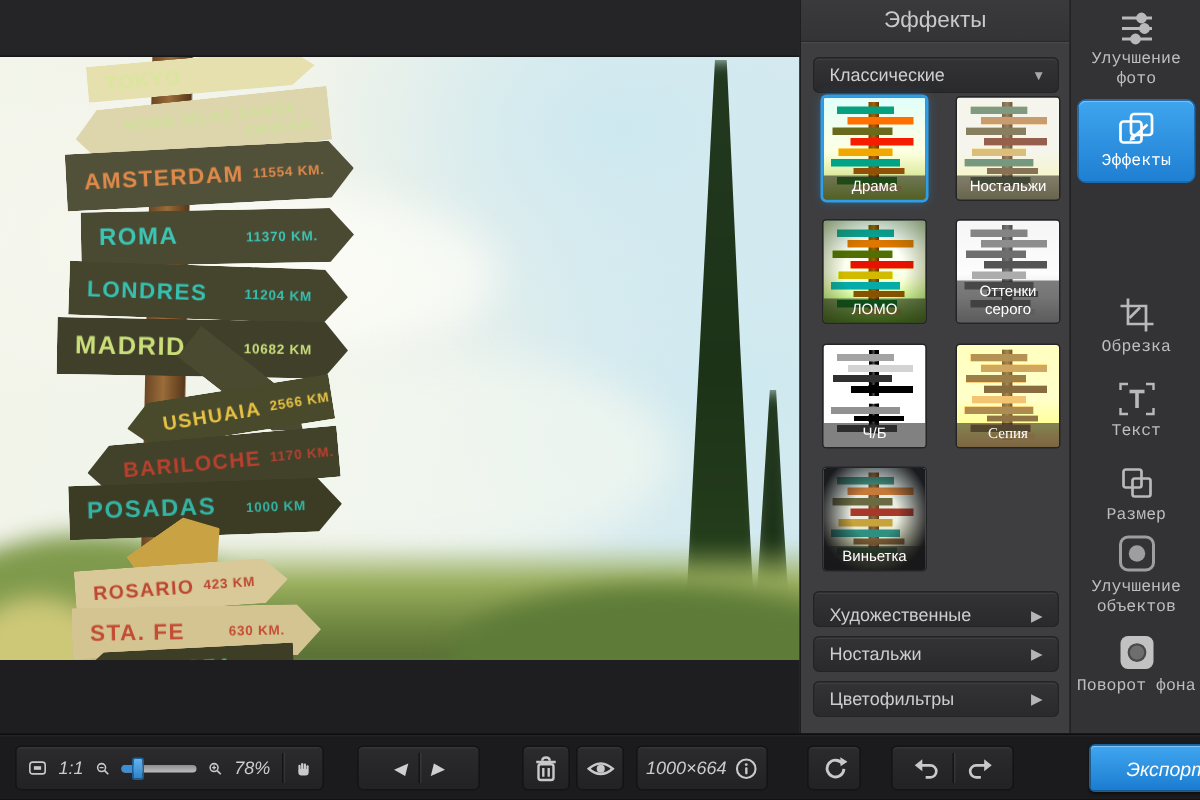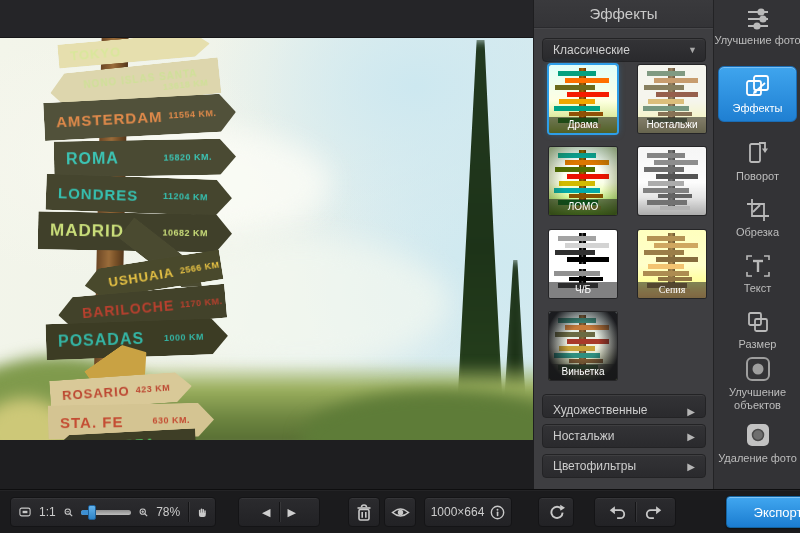--- a/index.html
+++ b/index.html
@@ -71,33 +71,33 @@
   .ov-lomo { position:absolute; inset:0; background:radial-gradient(circle at 50% 50%, rgba(0,0,0,0) 42%, rgba(55,75,5,.55) 95%); }
   .thumb-label { position:absolute; left:0; right:0; bottom:0; background:rgba(25,25,28,.55); color:#fff;
                  font-size:10px; line-height:1.2; text-align:center; padding:2px 1px; }
 
   .section { position:absolute; left:8px; width:164px; height:24px; border-radius:4px;
              background:linear-gradient(#333336,#2a2a2d); border:1px solid #232325; box-shadow:inset 0 1px 0 rgba(255,255,255,.06);
              color:#cdcdcd; font-size:12px; display:flex; align-items:center; padding:0 10px; }
   .section .arr { margin-left:auto; color:#b5b5b5; font-size:10px; }
 
   
-  .sidebar { position:absolute; left:713px; top:0; width:87px; height:489px; background:#333336; border-left:1px solid #232325; }
+  .sidebar { position:absolute; left:713px; top:0; width:87px; height:489px; background:#333336; border-left:1px solid #232325;font-family:Liberation Mono, monospace; }
   .side-item { position:absolute; left:0; width:87px; text-align:center; color:#bdbdbd; font-size:11px; line-height:1.2; cursor:default; }
   .side-item svg { display:block; margin:0 auto 4px; }
   .side-item.active { left:4px; width:79px; border-radius:6px; padding:7px 0 6px;
     background:linear-gradient(#3fa5ee,#1f7fd2); border:1px solid #1a6cb4; color:#fff;
     box-shadow:inset 0 1px 0 rgba(255,255,255,.3); }
 
   
   .toolbar { position:absolute; left:0; top:489px; width:800px; height:44px; background:#1b1b1d; border-top:1px solid #0e0e0f;
              box-shadow:inset 0 1px 0 rgba(255,255,255,.04); }
   .tb { position:absolute; top:7px; height:30px; border-radius:4px; background:linear-gradient(#2b2b2e,#222225);
         border:1px solid #141416; box-shadow:inset 0 1px 0 rgba(255,255,255,.05);
-        display:flex; align-items:center; justify-content:center; gap:8px; color:#cccccc; font-size:12px; }
+        display:flex; align-items:center; justify-content:center; gap:8px; color:#cccccc; font-size:12px;font-style:italic; }
   .vdiv { width:1px; align-self:stretch; margin:4px 0; background:#141416; box-shadow:1px 0 0 rgba(255,255,255,.07); }
   .ztrack { position:relative; width:84px; height:5px; border-radius:3px; background:linear-gradient(#8d8d8d,#bdbdbd); }
   .zfill { position:absolute; left:0; top:0; width:11px; height:5px; border-radius:3px 0 0 3px; background:#3d8fd2; }
   .zknob { position:absolute; left:7px; top:-5px; width:8px; height:15px; border-radius:2px;
            background:linear-gradient(#63b3ec,#2e83c7); border:1px solid #1d5f98; }
   .tri { font-size:11px; color:#cfcfcf; }
   .export { background:linear-gradient(#41a7f0,#1b7cd0); border:1px solid #14639f; color:#fff; font-size:13px;
             box-shadow:inset 0 1px 0 rgba(255,255,255,.35), 0 1px 2px rgba(0,0,0,.5);margin-left:36px; }
 </style>
 </head>
@@ -125,21 +125,21 @@
       <div class="sign sign-l sign-col" style="left:50px; top:28px; width:170px; height:36px; background:#ddd6ad; color:#cfe098; font-size:10px; transform:rotate(-6deg);">
         <span class="sn">NONO ISLAS SANTA</span>
         <span class="sd">13618 KM</span>
       </div>
       <div class="sign sign-r" style="left:44px; top:60px; width:192px; height:38px; background:#51513a; color:#e08a4a; font-size:15px; transform:rotate(-3deg);">
         <span class="sn">AMSTERDAM</span>
         <span class="sd">11554 KM.</span>
       </div>
       <div class="sign sign-r" style="left:54px; top:102px; width:182px; height:36px; background:#4a4a33; color:#3cc4b4; font-size:16px; transform:rotate(-1deg);">
         <span class="sn">ROMA</span>
-        <span class="sd">15820 KM.</span>
+        <span class="sd">11370 KM.</span>
       </div>
       <div class="sign sign-r" style="left:46px; top:139px; width:186px; height:36px; background:#45452e; color:#36c0b0; font-size:15px; transform:rotate(2deg);">
         <span class="sn">LONDRES</span>
         <span class="sd">11204 KM</span>
       </div>
       <div class="sign sign-r" style="left:38px; top:175px; width:194px; height:38px; background:#40402a; color:#cade7a; font-size:17px; transform:rotate(1deg);">
         <span class="sn">MADRID</span>
         <span class="sd">10682 KM</span>
       </div>
       <div class="sign sign-r" style="left:116px; top:206px; width:96px; height:26px; background:#4a4a30; transform:rotate(38deg);"></div>
@@ -193,20 +193,21 @@
       <div class="thumb-img fx-lomo">
           <div class="mini-scene"></div>
         </div>
       <div class="ov-lomo"></div>
       <div class="thumb-label">ЛОМО</div>
     </div>
     <div class="thumb" style="left:104px; top:147px;">
       <div class="thumb-img fx-gray">
           <div class="mini-scene"></div>
         </div>
+      <div class="thumb-label">Оттенки серого</div>
     </div>
     <div class="thumb" style="left:15px; top:230px;">
       <div class="thumb-img fx-bw">
           <div class="mini-scene"></div>
         </div>
       <div class="thumb-label">Ч/Б</div>
     </div>
     <div class="thumb" style="left:104px; top:230px;font-family:Liberation Serif, serif;">
       <div class="thumb-img fx-sepia">
           <div class="mini-scene"></div>
@@ -253,30 +254,20 @@
       <svg width="26" height="24" viewBox="0 0 26 24">
         <g stroke="#ffffff" stroke-width="1.8" fill="none">
           <rect x="2" y="7" width="14" height="14" rx="2"></rect>
           <rect x="9" y="2" width="14" height="14" rx="2"></rect>
           <line x1="10" y1="18" x2="20" y2="9"></line>
         </g>
         <polygon points="8,20 12,19 9,16" fill="#ffffff"></polygon>
       </svg>
       <div>Эффекты</div>
     </div>
-    <div class="side-item" style="top:140px;">
-      <svg width="24" height="26" viewBox="0 0 24 26">
-        <g stroke="#b9b9b9" stroke-width="1.8" fill="none">
-          <rect x="4" y="4" width="10" height="18" rx="1.5"></rect>
-          <polyline points="13,3 19,3 19,9"></polyline>
-        </g>
-        <polygon points="16,8.5 22,8.5 19,13" fill="#b9b9b9"></polygon>
-      </svg>
-      <div>Поворот</div>
-    </div>
     <div class="side-item" style="top:198px;">
       <svg width="24" height="24" viewBox="0 0 24 24">
         <g stroke="#b9b9b9" stroke-width="1.8" fill="none">
           <path d="M6 1 V18 H23"></path>
             <path d="M1 6 H18 V23"></path>
             <line x1="7" y1="14" x2="14" y2="7"></line>
         </g>
       </svg>
       <div>Обрезка</div>
     </div>
@@ -309,21 +300,21 @@
         <rect x="2" y="2" width="22" height="22" rx="5" stroke="#9e9e9e" stroke-width="2" fill="none"></rect>
         <circle cx="13" cy="13" r="5.5" fill="#9e9e9e"></circle>
       </svg>
       <div>Улучшение объектов</div>
     </div>
     <div class="side-item" style="top:422px;">
       <svg width="26" height="26" viewBox="0 0 26 26">
         <rect x="2" y="2" width="22" height="22" rx="5" fill="#c2c2c2"></rect>
         <circle cx="13" cy="13" r="5.5" fill="#6e6e6e" stroke="#4a4a4a" stroke-width="1.5"></circle>
       </svg>
-      <div>Удаление фото</div>
+      <div>Поворот фона</div>
     </div>
   </div>
 
   <div class="toolbar">
 
     <div class="tb" style="left:10px; width:206px; padding:0 8px;">
       <svg width="20" height="16" viewBox="0 0 20 16">
         <rect x="1.5" y="1.5" width="17" height="13" rx="3" stroke="#c9c9c9" stroke-width="1.8" fill="none"></rect>
         <rect x="6" y="6" width="8" height="4" fill="#c9c9c9"></rect>
       </svg>

